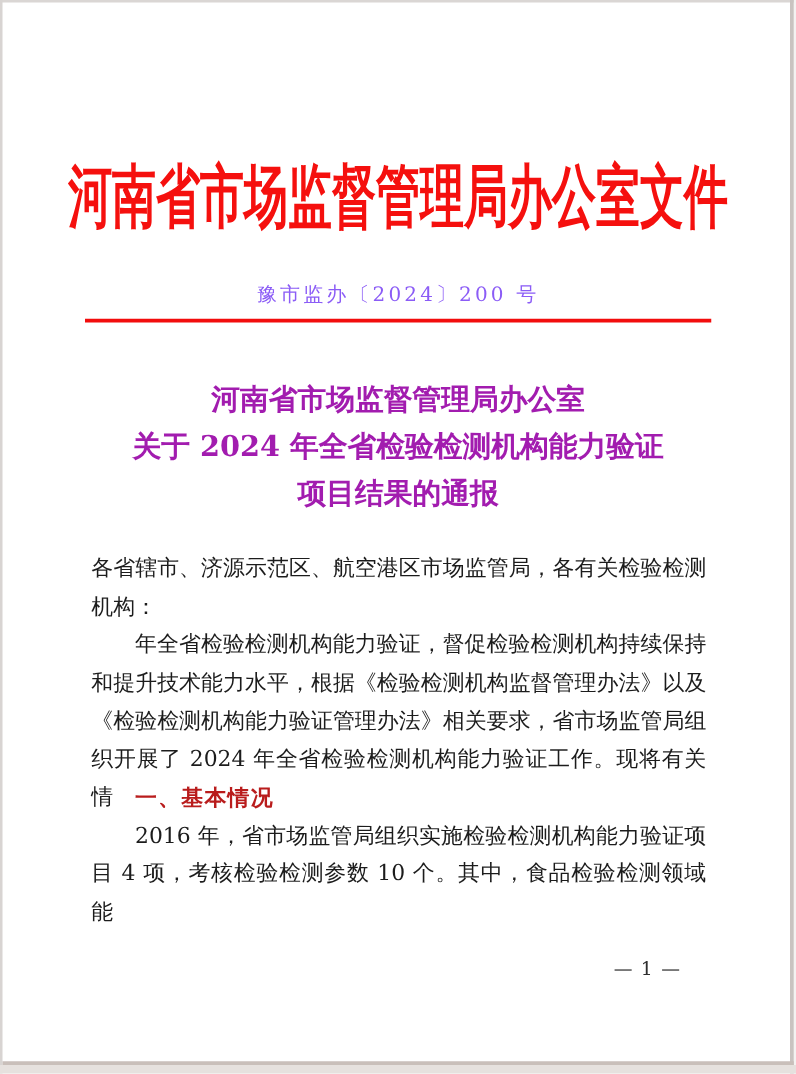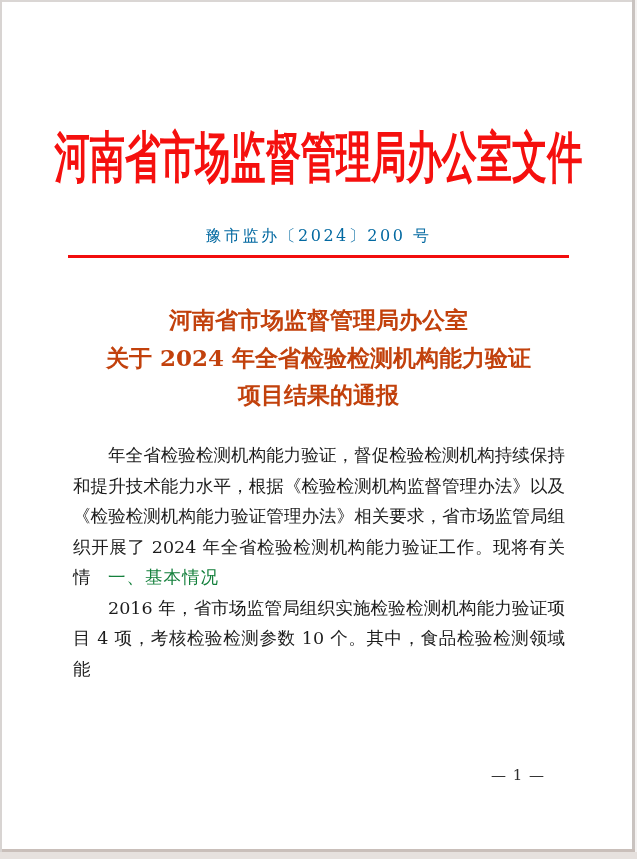--- a/index.html
+++ b/index.html
@@ -48,21 +48,21 @@
 
   
   .doc-number {
     position: absolute;
     top: 226px;
     left: 0;
     width: 637px;
     text-align: center;
     font-size: 16px;
     letter-spacing: 2.5px;
-    color: #0369a1;
+    color: #8b5cf6;
   }
 
   
   .red-rule {
     position: absolute;
     top: 255px;
     left: 68px;
     width: 501px;
     height: 3px;
     background: #f20d0d;
@@ -71,21 +71,21 @@
   
   .doc-title {
     position: absolute;
     top: 301px;
     left: 0;
     width: 637px;
     text-align: center;
     font-size: 23px;
     line-height: 37.5px;
     font-weight: 600;
-    color: #c2410c;
+    color: #a21caf;
   }
 
   
   .body-block {
     position: absolute;
     top: 440px;
     left: 73px;
     width: 492px;
     font-size: 17.5px;
     color: #1c1c1c;
@@ -95,23 +95,23 @@
     height: 30.5px;
     line-height: 30.5px;
     text-align: justify;
     white-space: normal;
   }
   .line.fill { text-align-last: justify; }
   .line.open { text-align-last: left; }
   .line.indent { text-indent: 35px; }
   .line.heading {
     font-family: "Liberation Sans", "DejaVu Sans", sans-serif;
-    font-weight: normal;
+    font-weight: bold;
     letter-spacing: 1px;
-    color: #15803d;
+    color: #b91c1c;
   }
 
   
   .page-number {
     position: absolute;
     top: 766px;
     left: 0;
     width: 545px;
     text-align: right;
     font-size: 15px;
@@ -132,20 +132,22 @@
 
   <div class="red-rule"></div>
 
   <div class="doc-title">
     <div>河南省市场监督管理局办公室</div>
     <div>关于 2024 年全省检验检测机构能力验证</div>
     <div>项目结果的通报</div>
   </div>
 
   <div class="body-block">
+    <span class="line fill">各省辖市、济源示范区、航空港区市场监管局，各有关检验检测</span>
+    <span class="line open">机构：</span>
 
     <span class="line fill indent">年全省检验检测机构能力验证，督促检验检测机构持续保持</span>
     <span class="line fill">和提升技术能力水平，根据《检验检测机构监督管理办法》以及</span>
     <span class="line fill">《检验检测机构能力验证管理办法》相关要求，省市场监管局组</span>
     <span class="line fill">织开展了 2024 年全省检验检测机构能力验证工作。现将有关情</span>
 
     <span class="line open indent heading">一、基本情况</span>
 
     <span class="line fill indent">2016 年，省市场监管局组织实施检验检测机构能力验证项</span>
     <span class="line fill">目 4 项，考核检验检测参数 10 个。其中，食品检验检测领域能</span>

